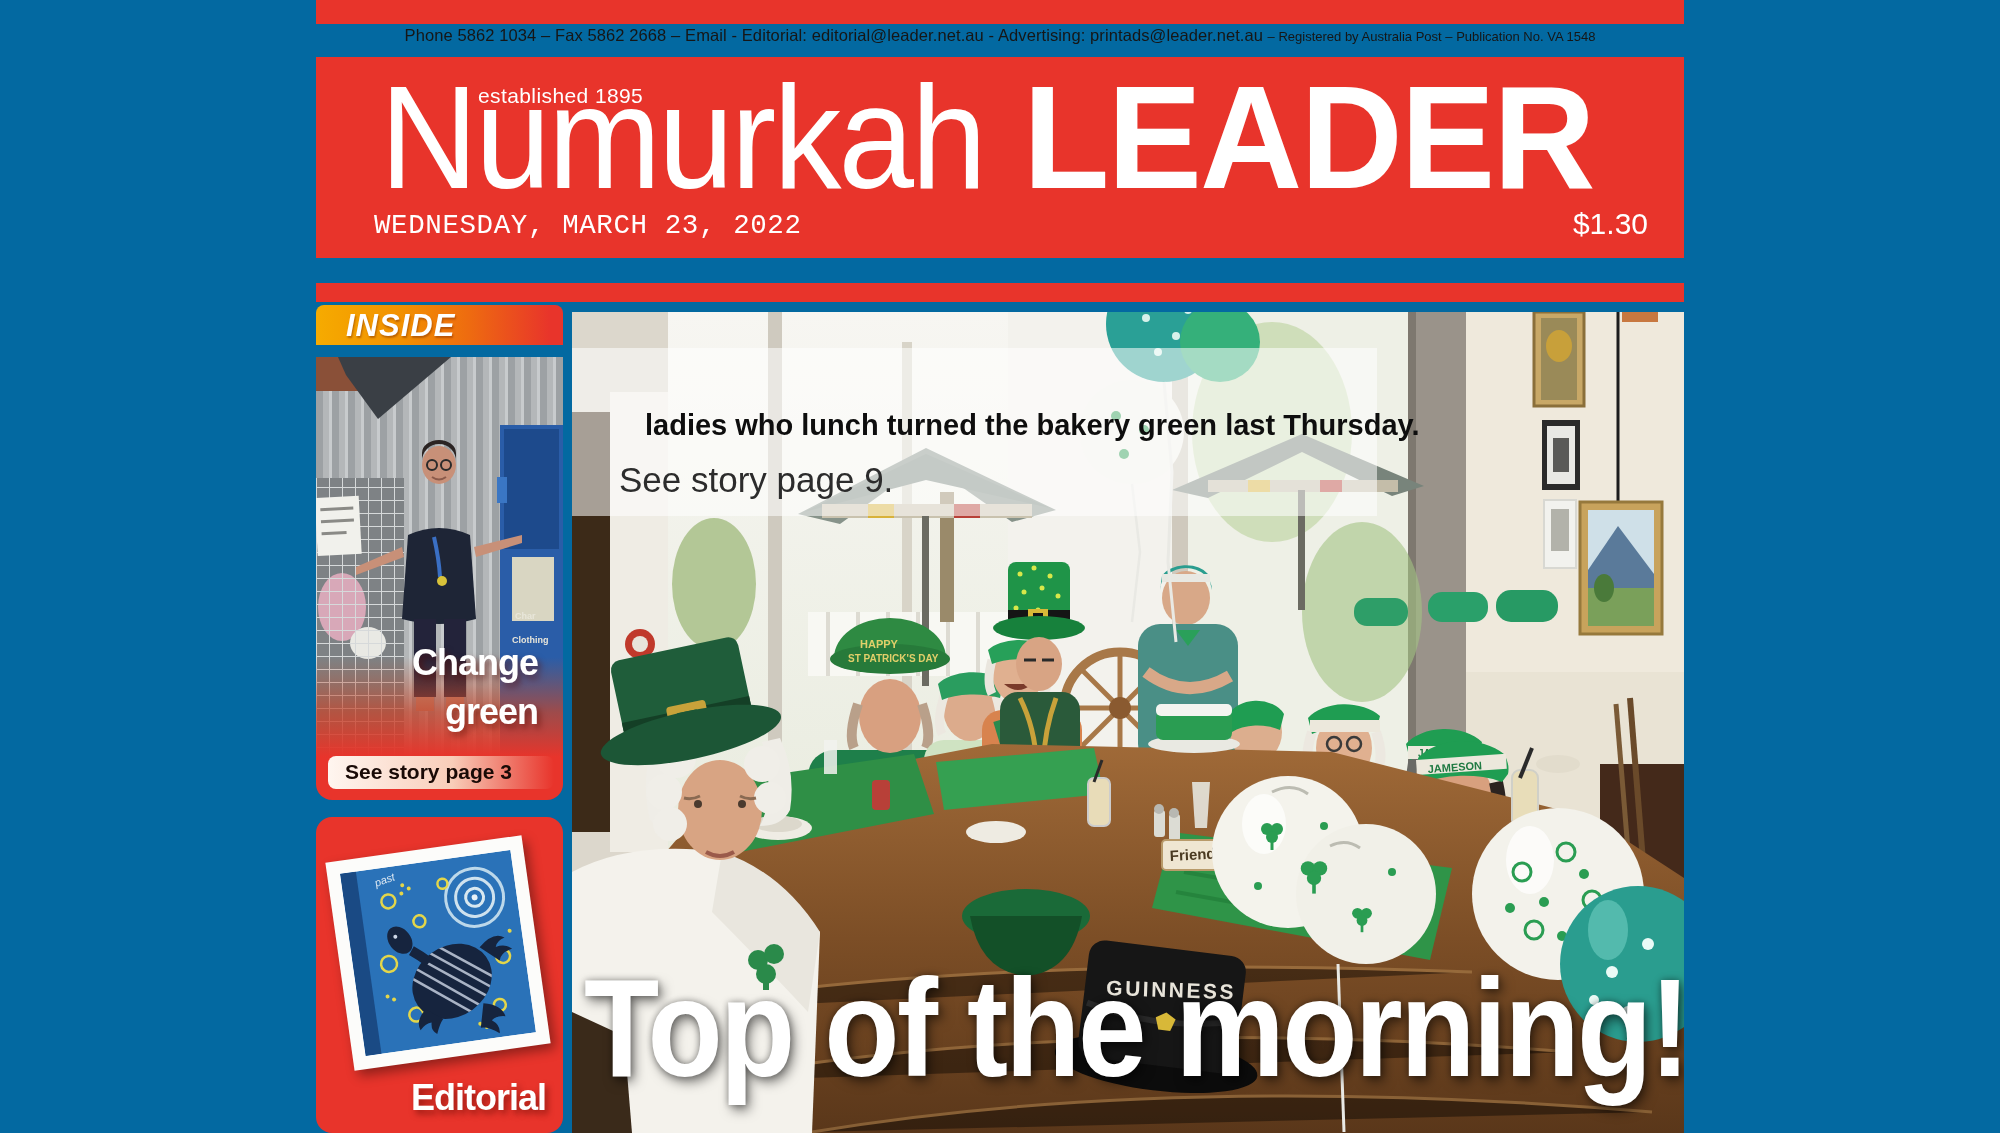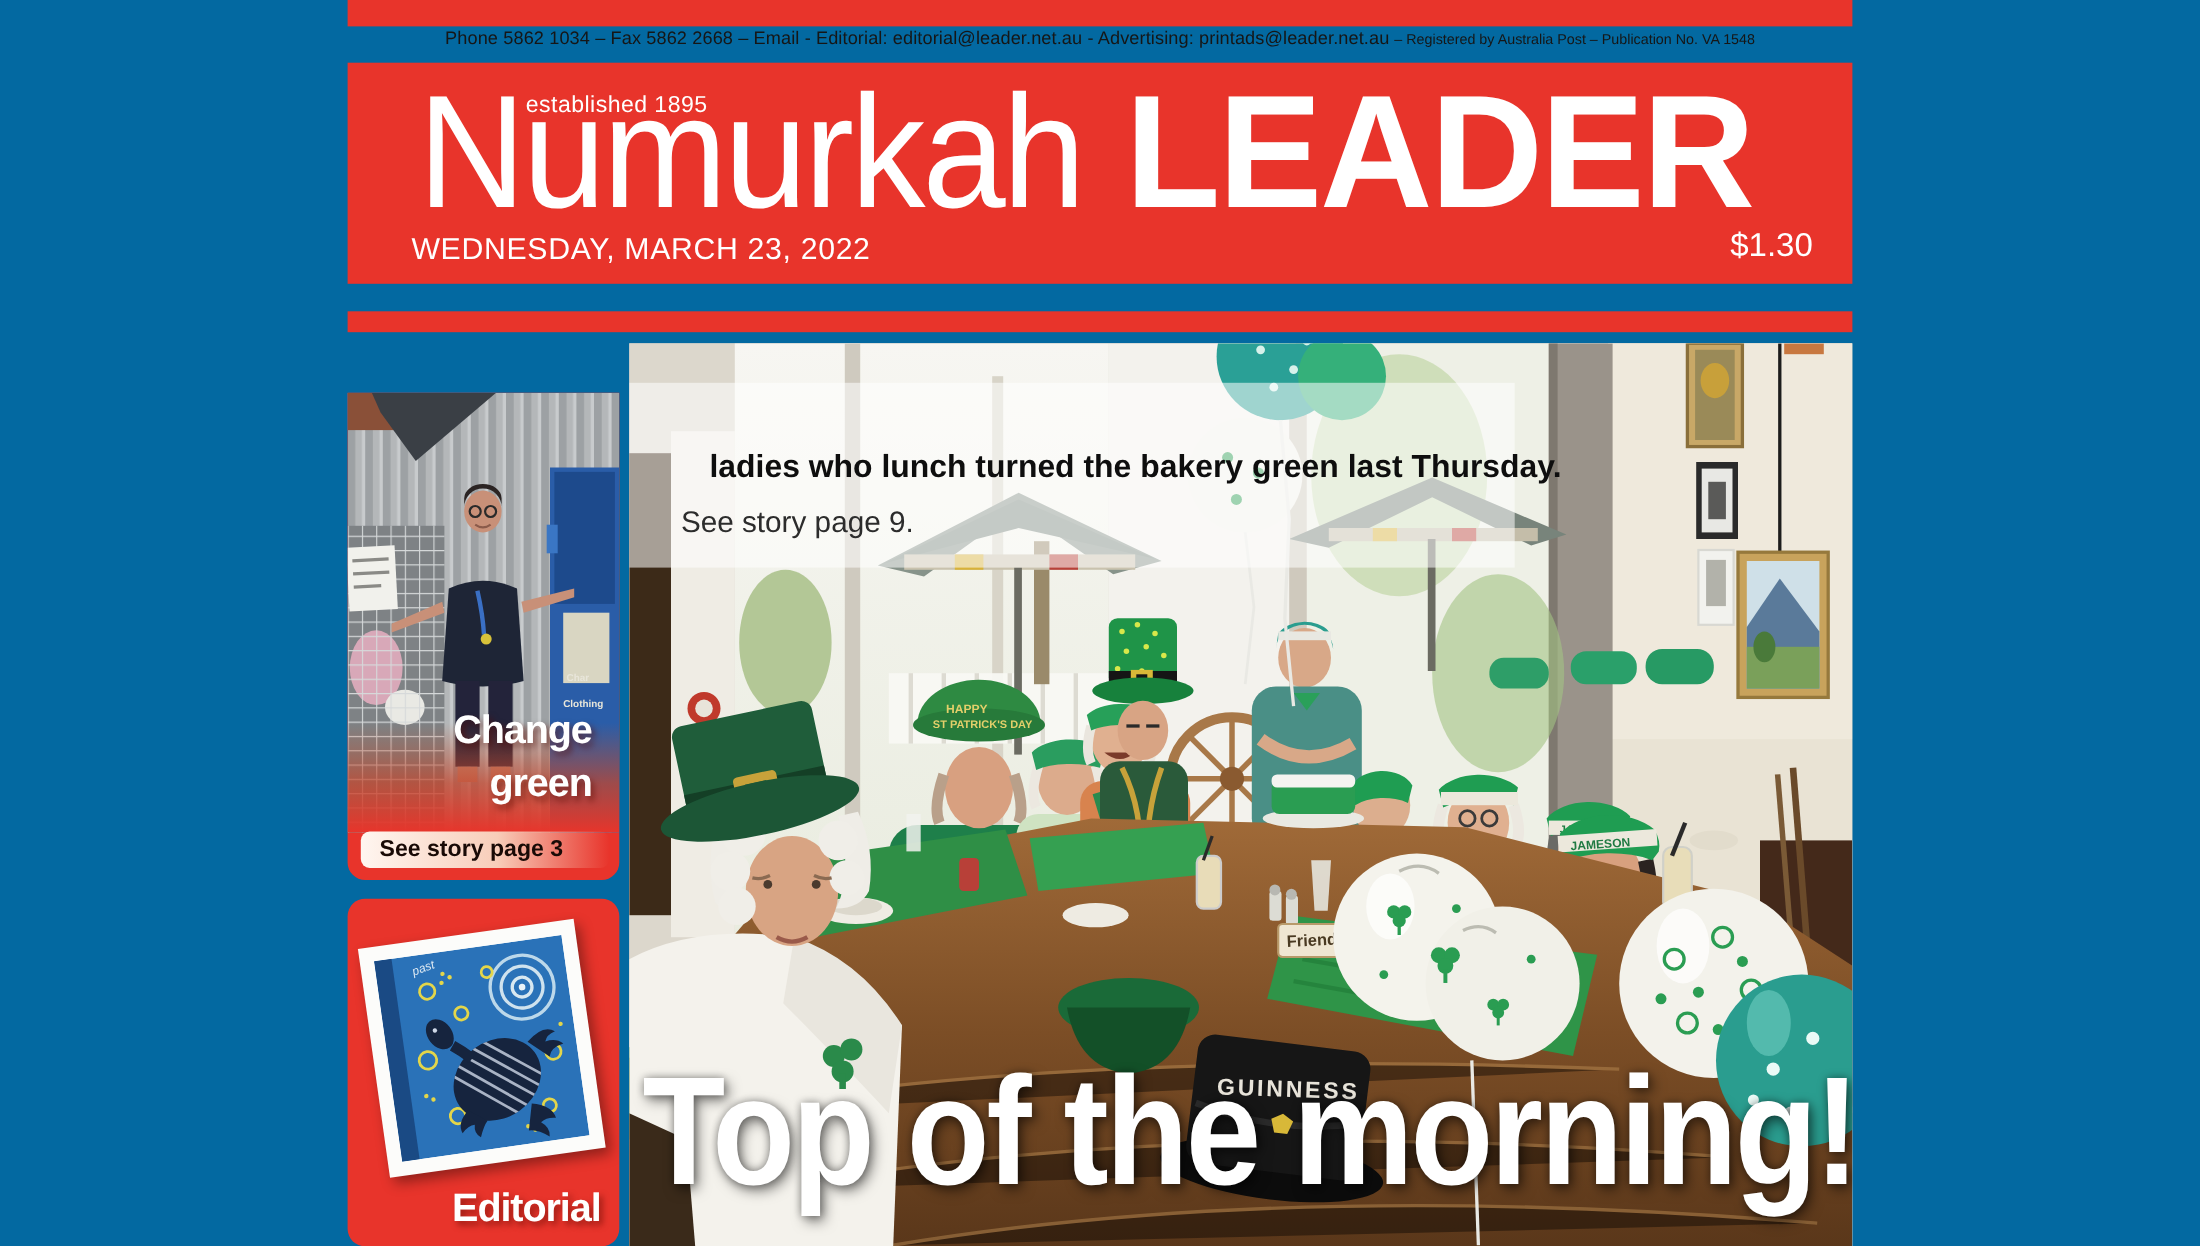--- a/index.html
+++ b/index.html
@@ -16,21 +16,21 @@
 
   
   #masthead{left:316px;top:57px;width:1368px;height:201px;background:#e8342b;color:#fff;}
   #established{left:162px;top:27px;font-size:21px;letter-spacing:.4px;}
   #titlerow{left:64px;top:8px;display:flex;align-items:baseline;line-height:146px;
             font-size:146px;white-space:nowrap;}
   #title-light{display:inline-block;font-weight:400;transform:scaleX(.93);transform-origin:left;
                letter-spacing:-3px;}
   #title-bold{display:inline-block;font-weight:700;margin-left:-6px;transform:scaleX(.97);
               transform-origin:left;letter-spacing:-2px;}
-  #edition-date{left:58px;top:153px;font-size:27.5px;letter-spacing:.6px;}
+  #edition-date{left:58px;top:153px;font-size:27.5px;letter-spacing:.6px;font-family:Liberation Mono, monospace;}
   #price{right:36px;top:150px;font-size:30px;margin-left:40px;}
 
   #thinbar{left:316px;top:283px;width:1368px;height:19px;background:#e8342b;}
 
   
   #inside-bar{left:316px;top:305px;width:247px;height:40px;border-radius:8px 8px 0 0;
       background:linear-gradient(90deg,#f6ab00 0%,#f29000 35%,#ee6b10 62%,#e8342b 95%);}
   #inside-bar .lbl{position:absolute;left:30px;top:3px;color:#fff;font-size:31px;font-weight:900;
       font-style:italic;letter-spacing:1px;text-shadow:1px 2px 2px rgba(120,40,0,.45);}
   .side-panel{background:#e8342b;overflow:hidden;}
@@ -46,21 +46,21 @@
   #art-frame{position:absolute;left:23px;top:31px;width:198px;height:210px;background:#fcfcfa;
       transform:rotate(-8deg);box-shadow:4px 6px 12px rgba(0,0,0,.38);}
   #art-frame svg{position:absolute;left:13px;top:13px;}
 
   
   #mainphoto{left:572px;top:312px;width:1112px;height:821px;overflow:hidden;background:#d9d4ca;}
   #caption-overlay{left:0;top:36px;width:805px;height:168px;background:rgba(255,255,255,.55);}
   .cap{position:absolute;color:#0e0e0e;white-space:nowrap;}
   #cap1{left:64px;top:49px;font-size:29px;font-weight:700;}
   #cap2{left:39px;top:97px;font-size:29px;font-weight:700;margin-left:34px;}
-  #cap3{left:47px;top:148px;font-size:27px;font-weight:400;color:#2c2c2c;}
+  #cap3{left:47px;top:148px;font-size:35px;font-weight:400;color:#2c2c2c;}
   #headline{left:12px;top:646px;font-size:140px;font-weight:700;color:#fff;line-height:140px;
       white-space:nowrap;letter-spacing:-3px;transform:scaleX(.88);transform-origin:left;
       text-shadow:0 0 8px rgba(0,0,0,.35),4px 5px 12px rgba(0,0,0,.5);}
 </style>
 </head>
 <body>
 
 <div id="page">
 
   <div class="abs" id="topbar"></div>
@@ -75,20 +75,23 @@
     <div class="abs" id="titlerow">
       <span id="title-light">Numurkah</span>
       <span id="title-bold">LEADER</span>
     </div>
     <div class="abs" id="edition-date">WEDNESDAY, MARCH 23, 2022</div>
     <div class="abs" id="price">$1.30</div>
   </div>
 
   <div class="abs" id="thinbar"></div>
 
+  <div class="abs" id="inside-bar">
+    <span class="lbl">INSIDE</span>
+  </div>
 
   <div class="abs side-panel" id="panel1">
 
     <svg width="247" height="400" viewBox="0 0 247 400" style="position:absolute;left:0;top:0;">
       <defs>
         <pattern id="corrP" width="16" height="400" patternUnits="userSpaceOnUse">
           <rect width="16" height="400" fill="#b4b7b9"></rect>
           <rect width="7" height="400" fill="#9da1a4"></rect>
           <rect x="13" width="3" height="400" fill="#c8cbcd"></rect>
         </pattern>

